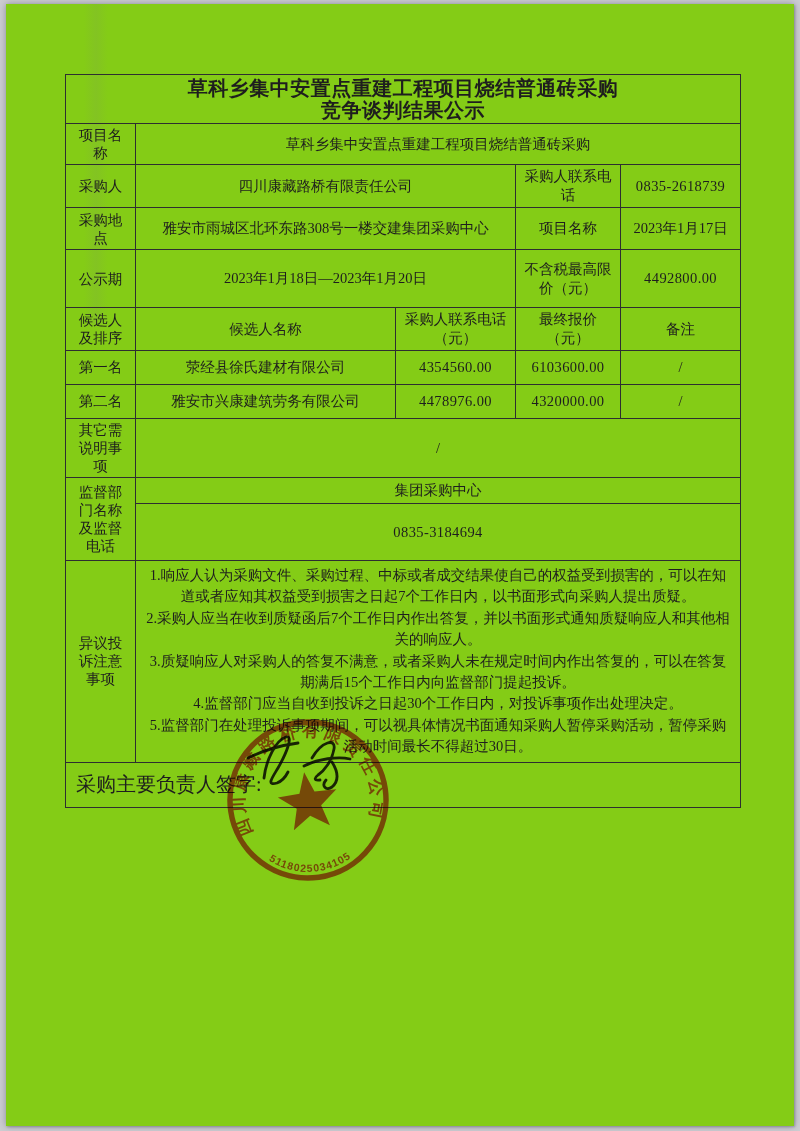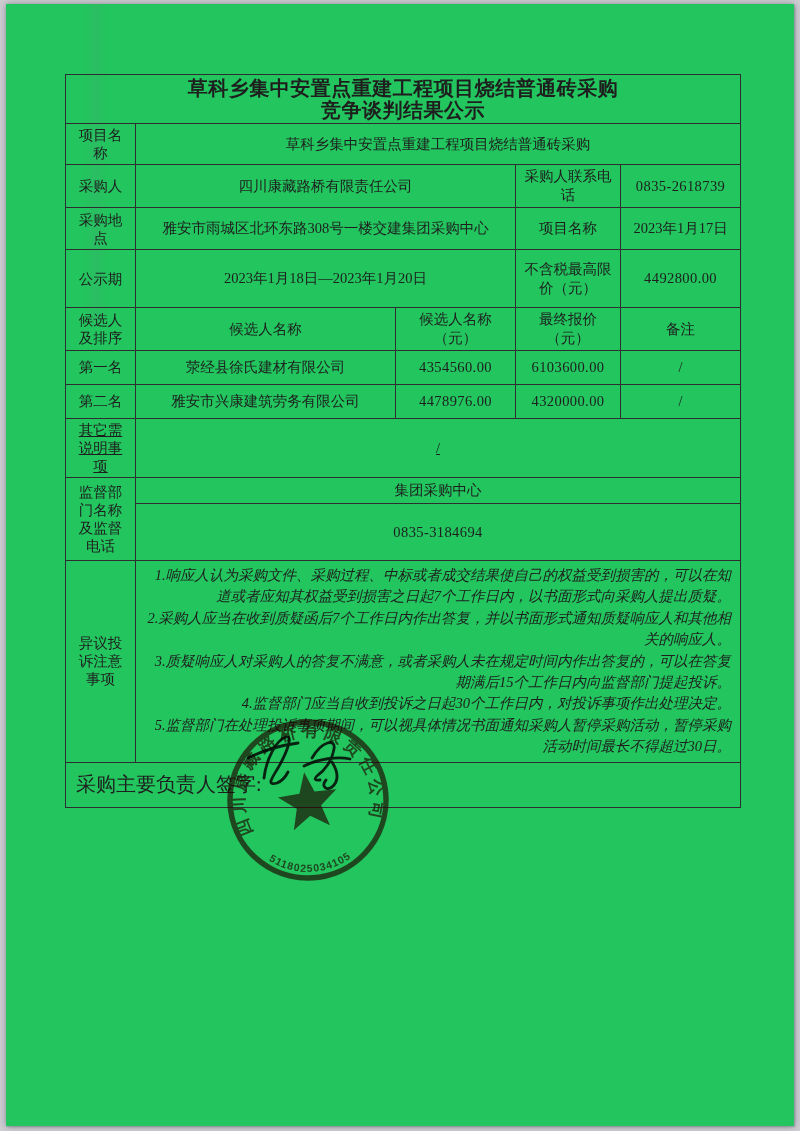--- a/index.html
+++ b/index.html
@@ -6,21 +6,21 @@
   body{
     width:800px;height:1131px;
     background:#cdcdd2;
     font-family:"Liberation Serif","DejaVu Serif",serif;
     color:#1e1e1e;
     position:relative;
     overflow:hidden;
   }
   .paper{
     position:absolute;left:6px;top:4px;width:788px;height:1122px;
-    background:#22c55e;
+    background:#84cc16;
     box-shadow:0 0 7px rgba(40,40,60,.38), 1px 1px 2px rgba(40,40,60,.25);
   }
   .crease{
     position:absolute;left:78px;top:0;width:24px;height:320px;
     background:linear-gradient(90deg,rgba(120,120,140,0),rgba(120,120,140,.10),rgba(120,120,140,0));
     pointer-events:none;
   }
   table.doc{
     position:absolute;left:59px;top:70px;width:675px;
     border-collapse:collapse;table-layout:fixed;
@@ -39,28 +39,28 @@
     font-weight:bold;font-size:20px;line-height:22px;letter-spacing:.5px;
   }
   tr.r-title{height:48px;}
   tr.r-name{height:35px;}
   tr.r-purchaser{height:41px;}
   tr.r-location{height:42px;}
   tr.r-publicity{height:58px;}
   tr.r-chead{height:42px;}
   tr.r-cand1{height:34px;}
   tr.r-cand2{height:34px;}
-  tr.r-other{height:54px;text-decoration:underline;}
+  tr.r-other{height:54px;}
   tr.r-sup1{height:26px;}
   tr.r-sup2{height:57px;}
   tr.r-objection{height:187px;}
   tr.r-sign{height:45px;}
   td.objection-cell{
-    text-align:right;vertical-align:middle;
-    font-size:14.5px;line-height:21.4px;padding:4px 9px;font-style:italic;
+    text-align:center;vertical-align:middle;
+    font-size:14.5px;line-height:21.4px;padding:4px 9px;
   }
   td.sign-cell{text-align:left;font-size:20px;padding-left:10px;}
   .num{letter-spacing:.4px;}
   .stamp-wrap{
     position:absolute;left:209px;top:703px;width:186px;height:186px;
     mix-blend-mode:multiply;opacity:.92;
   }
   .sig-wrap{
     position:absolute;left:228px;top:722px;width:136px;height:76px;
     mix-blend-mode:multiply;
@@ -112,21 +112,21 @@
     <tr class="r-publicity">
       <td class="lbl">公示期</td>
       <td colspan="2">2023年1月18日—2023年1月20日</td>
       <td>不含税最高限价（元）</td>
       <td class="num">4492800.00</td>
     </tr>
 
     <tr class="r-chead">
       <td class="lbl">候选人及排序</td>
       <td>候选人名称</td>
-      <td>候选人名称（元）</td>
+      <td>采购人联系电话（元）</td>
       <td>最终报价（元）</td>
       <td>备注</td>
     </tr>
 
     <tr class="r-cand1">
       <td>第一名</td>
       <td>荥经县徐氏建材有限公司</td>
       <td class="num">4354560.00</td>
       <td class="num">6103600.00</td>
       <td>/</td>

